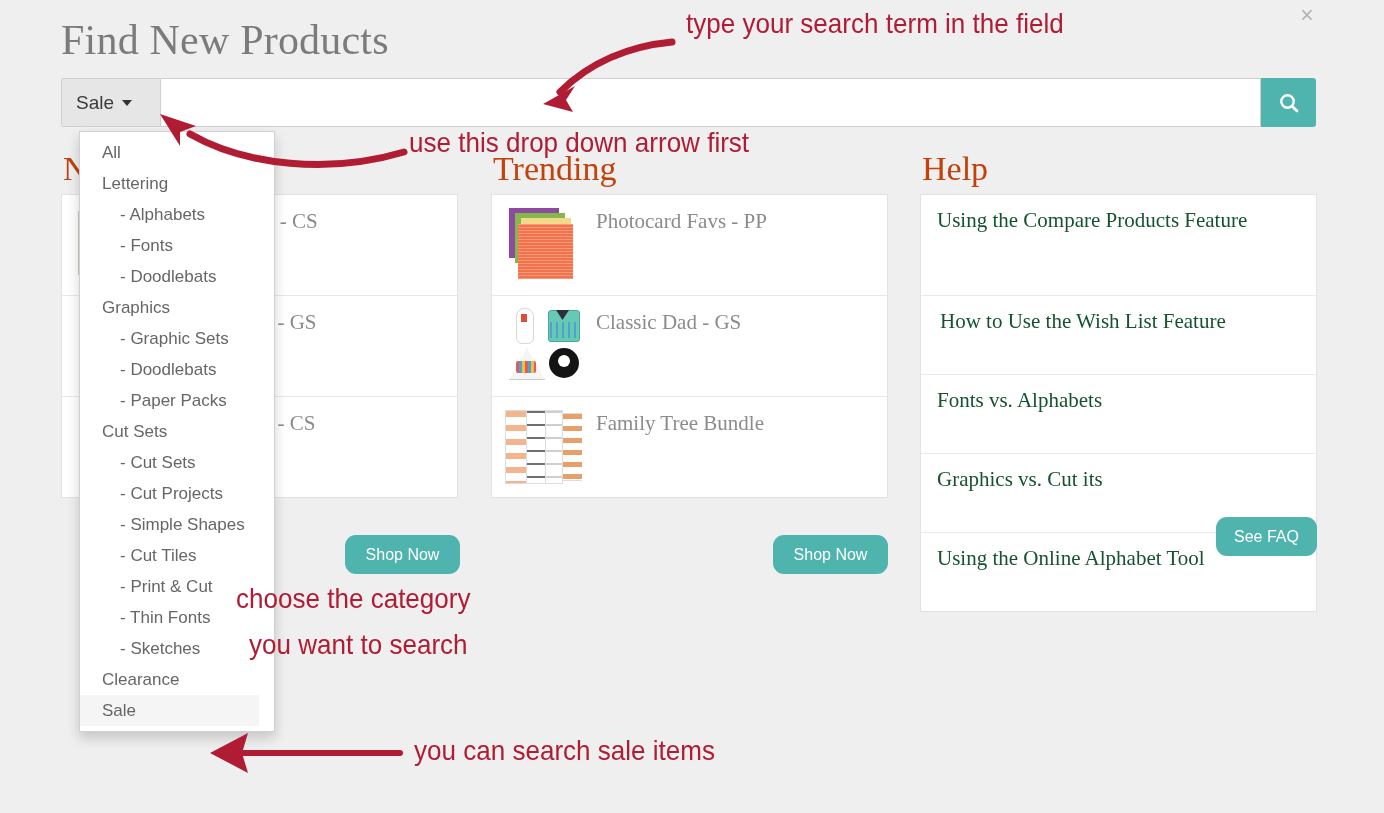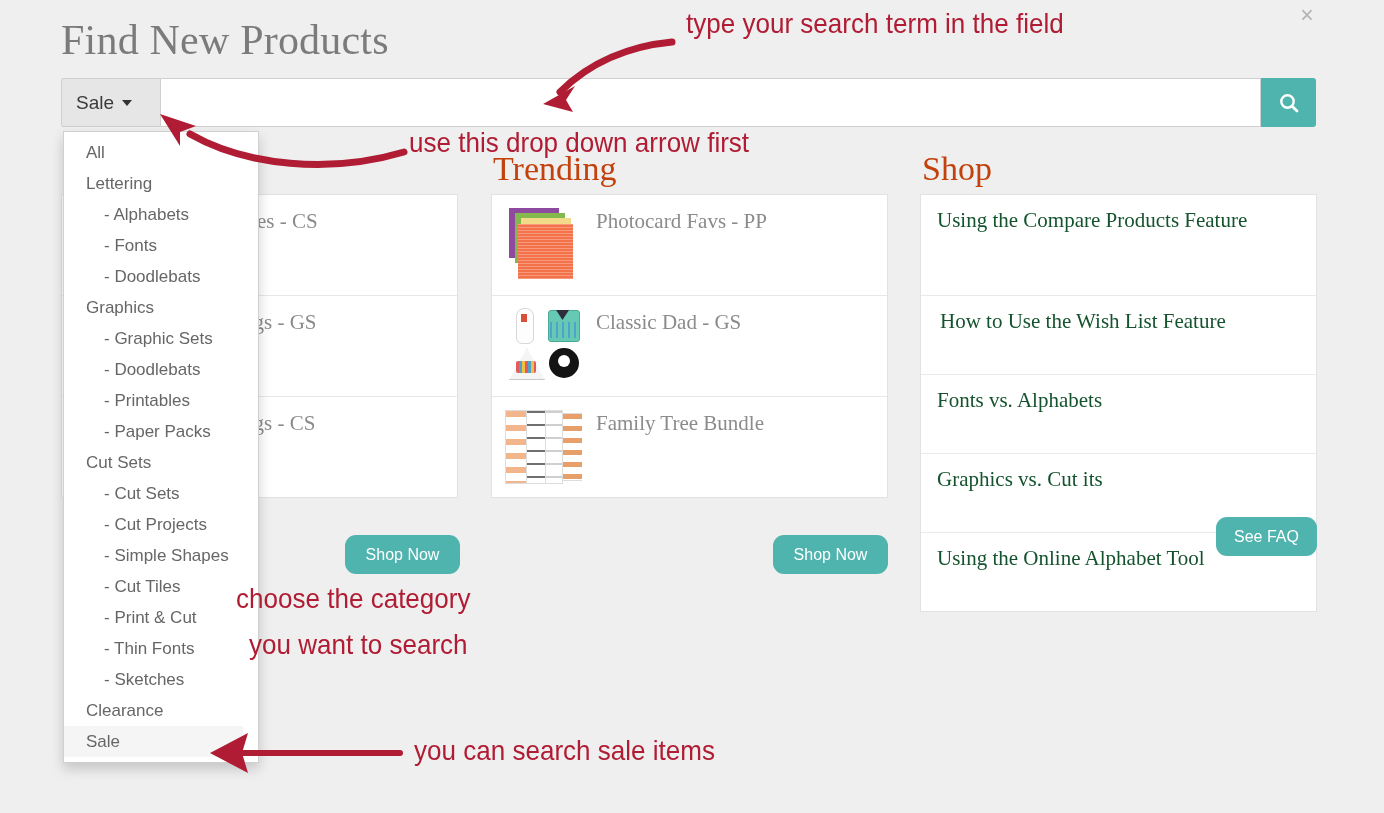--- a/index.html
+++ b/index.html
@@ -89,21 +89,21 @@
 
   .teal-btn{
     position:absolute;background:#4fb3ae;color:#fff;border:none;
     font-family:"Liberation Sans", sans-serif;
     font-size:16px;border-radius:11px;cursor:pointer;
     display:flex;align-items:center;justify-content:center;
   }
 
   
   .dropdown{
-    position:absolute;left:63px;top:131px;width:196px;
+    position:absolute;left:79px;top:131px;width:196px;
     background:#fff;border:1px solid #d0d0d0;
     box-shadow:0 6px 12px rgba(0,0,0,0.175);
     box-sizing:border-box;padding:5px 15px 5px 0;z-index:50;
   }
   .dd-item{
     font-size:17px;color:#666;line-height:31px;height:31px;
     padding-left:22px;white-space:nowrap;cursor:pointer;
     font-family:"Liberation Sans", sans-serif;
   }
   .dd-item.sub{padding-left:40px;}
@@ -221,41 +221,40 @@
                       background-image:repeating-linear-gradient(180deg,#e8a06a 0 5px,transparent 5px 12px);"></div>
           </div>
           <div class="card-title">Family Tree Bundle</div>
         </div>
 
       </div>
       <button class="teal-btn" style="left:282px;top:385px;width:115px;height:39px;">Shop Now</button>
     </div>
 
     <div class="col" style="left:920px;top:150px;width:397px;height:360px;">
-      <div class="col-head">Shop</div>
+      <div class="col-head">Help</div>
       <div class="help-list">
         <div class="help-row" style="height:74px;">Using the Compare Products Feature</div>
         <div class="help-row" style="height:52px;padding-left:19px;">How to Use the Wish List Feature</div>
         <div class="help-row" style="height:52px;">Fonts vs. Alphabets</div>
         <div class="help-row" style="height:52px;">Graphics vs. Cut its</div>
         <div class="help-row" style="height:52px;">Using the Online Alphabet Tool</div>
       </div>
       <button class="teal-btn" style="left:296px;top:367px;width:101px;height:39px;">See FAQ</button>
     </div>
 
     <div class="dropdown">
       <div class="dd-item">All</div>
       <div class="dd-item">Lettering</div>
       <div class="dd-item sub">- Alphabets</div>
       <div class="dd-item sub">- Fonts</div>
       <div class="dd-item sub">- Doodlebats</div>
       <div class="dd-item">Graphics</div>
       <div class="dd-item sub">- Graphic Sets</div>
       <div class="dd-item sub">- Doodlebats</div>
-      <div class="dd-item sub">- Printables</div>
       <div class="dd-item sub">- Paper Packs</div>
       <div class="dd-item">Cut Sets</div>
       <div class="dd-item sub">- Cut Sets</div>
       <div class="dd-item sub">- Cut Projects</div>
       <div class="dd-item sub">- Simple Shapes</div>
       <div class="dd-item sub">- Cut Tiles</div>
       <div class="dd-item sub">- Print &amp; Cut</div>
       <div class="dd-item sub">- Thin Fonts</div>
       <div class="dd-item sub">- Sketches</div>
       <div class="dd-item">Clearance</div>

